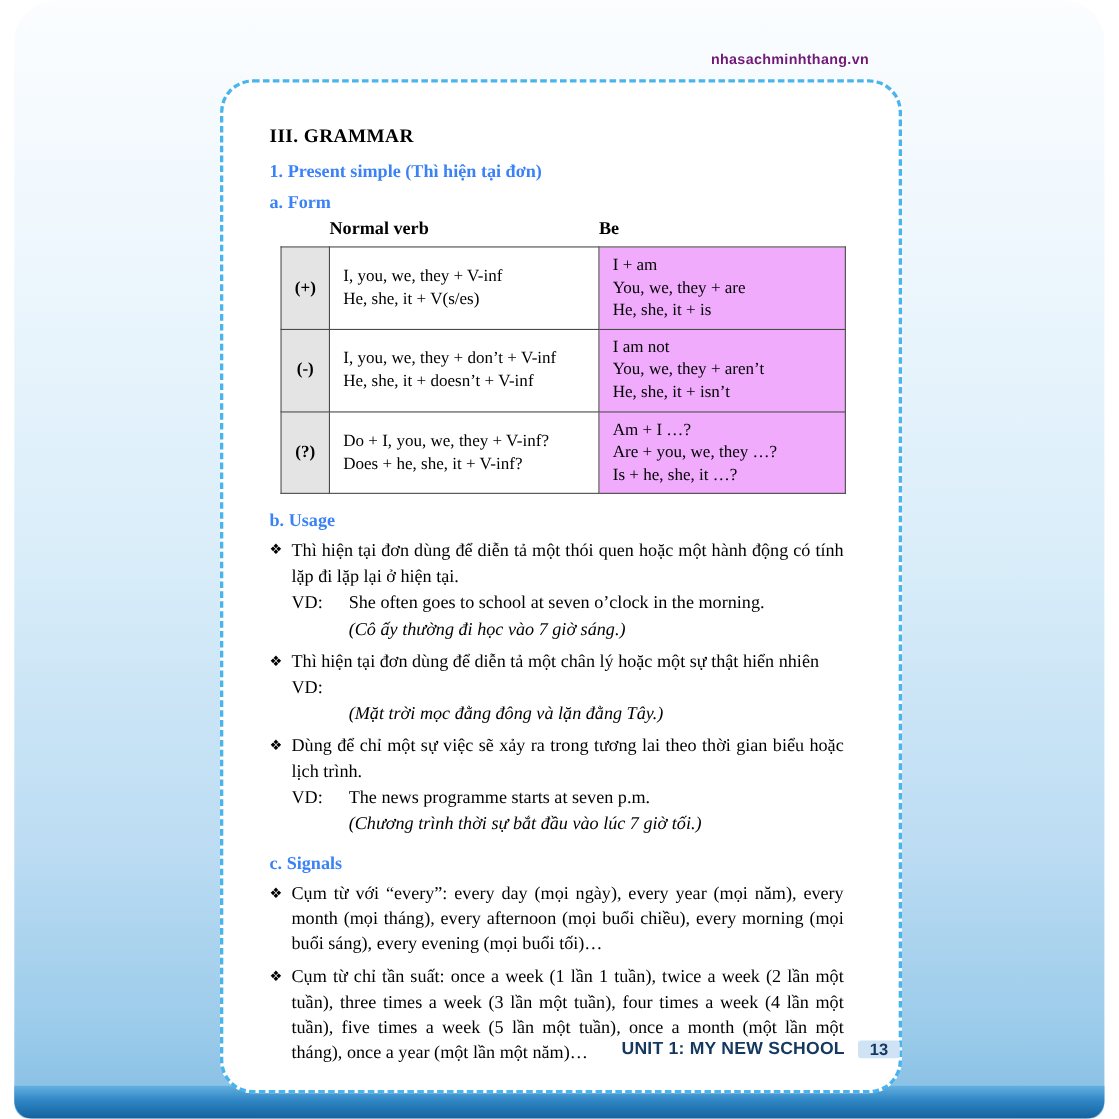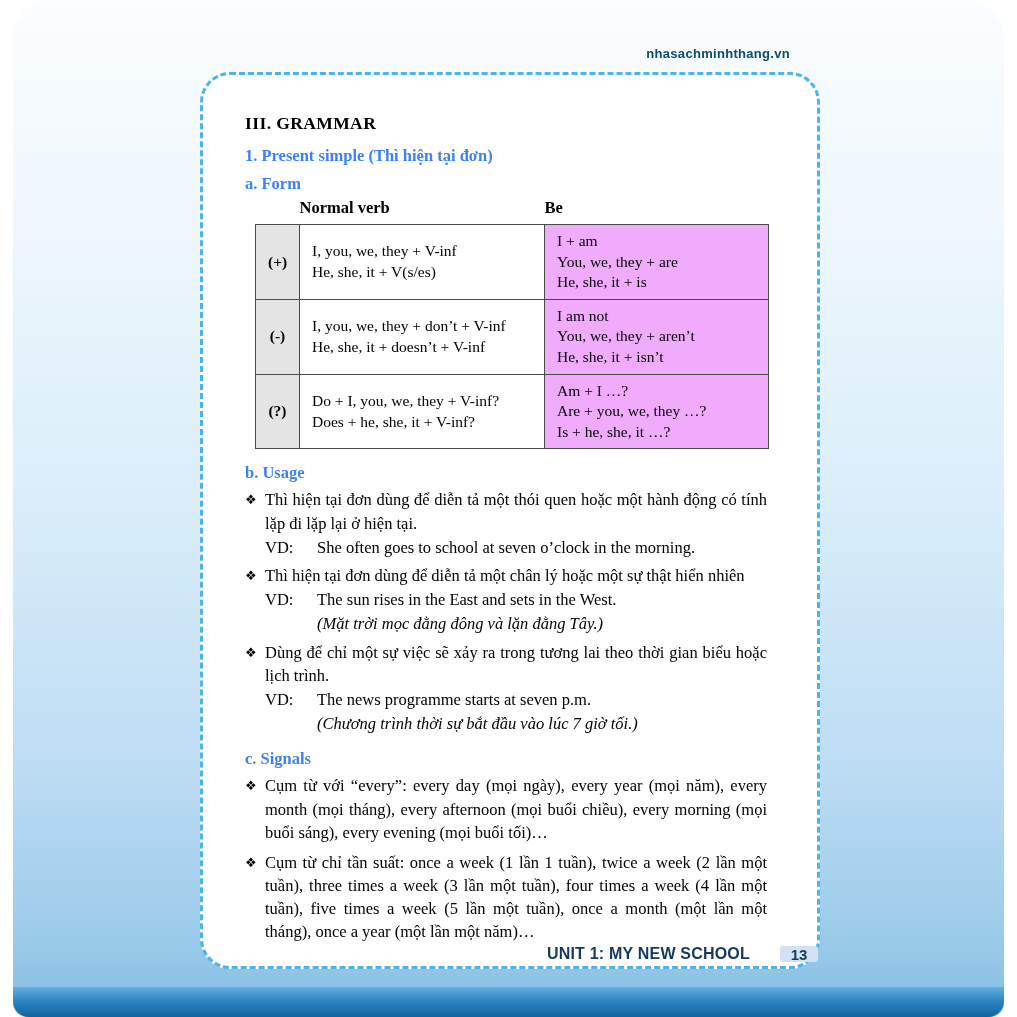--- a/index.html
+++ b/index.html
@@ -16,21 +16,21 @@
 
   .bottom-bar {
     position:absolute; left:13px; right:13px; bottom:0; height:30px;
     border-radius:0 0 16px 16px;
     background:linear-gradient(180deg,#64b0e1 0%,#2f86c4 45%,#14629f 100%);
   }
 
   .watermark {
     position:absolute; top:46px; right:227px;
     font-family:"Liberation Sans", sans-serif; font-weight:bold;
-    font-size:13px; letter-spacing:.3px; color:#0c4a6e;
+    font-size:13px; letter-spacing:.3px; color:#701a75;
   }
 
   .card {
     position:absolute; left:200px; top:72px; width:620px; min-height:852px;
     background:#fff; border:3px dashed #4ab4ec; border-radius:30px;
     padding:38px 50px 16px 42px;
   }
 
   .h-grammar { font-size:17.5px; font-weight:bold; letter-spacing:.4px; margin-bottom:12px; }
   .h-blue { color:#3b82f6; font-weight:bold; font-size:16.5px; }
@@ -57,21 +57,21 @@
   .vd-row { display:flex; margin:1px 0 1px 20px; font-size:16.5px; line-height:1.4; }
   .vd-label { flex:0 0 52px; }
   .example { flex:1; }
   .trans { margin:0 0 6px 72px; font-style:italic; font-size:16.5px; line-height:1.4; }
 
   .signal-item { margin-bottom:7px; }
 
   
   .footer {
     position:absolute; right:199px; top:945px;
-    display:flex; align-items:center; gap:30px;
+    display:flex; align-items:center; gap:12px;
     font-family:"Liberation Sans", sans-serif; font-weight:bold; color:#15385f;
   }
   .footer .unit { font-size:16px; letter-spacing:.2px; }
   .page-num {
     background:#cfe3f4; color:#15385f; font-size:15px;
     width:38px; height:16px; display:flex; align-items:center; justify-content:center;
     border-radius:3px;
   }
 </style>
 </head>
@@ -141,30 +141,30 @@
 
     <div class="usage-item">
       <div class="bullet-row">
         <span class="marker">❖</span>
         <span class="btext">Thì hiện tại đơn dùng để diễn tả một thói quen hoặc một hành động có tính lặp đi lặp lại ở hiện tại.</span>
       </div>
       <div class="vd-row">
         <span class="vd-label">VD:</span>
         <span class="example">She often goes to school at seven o’clock in the morning.</span>
       </div>
+      <div class="trans">(Cô ấy thường đi học vào 7 giờ sáng.)</div>
     </div>
 
     <div class="usage-item">
       <div class="bullet-row">
         <span class="marker">❖</span>
         <span class="btext">Thì hiện tại đơn dùng để diễn tả một chân lý hoặc một sự thật hiển nhiên</span>
       </div>
       <div class="vd-row">
         <span class="vd-label">VD:</span>
-        <span class="example">The sun rises in the East and sets in the West.</span>
       </div>
       <div class="trans">(Mặt trời mọc đằng đông và lặn đằng Tây.)</div>
     </div>
 
     <div class="usage-item">
       <div class="bullet-row">
         <span class="marker">❖</span>
         <span class="btext">Dùng để chỉ một sự việc sẽ xảy ra trong tương lai theo thời gian biểu hoặc lịch trình.</span>
       </div>
       <div class="vd-row">

